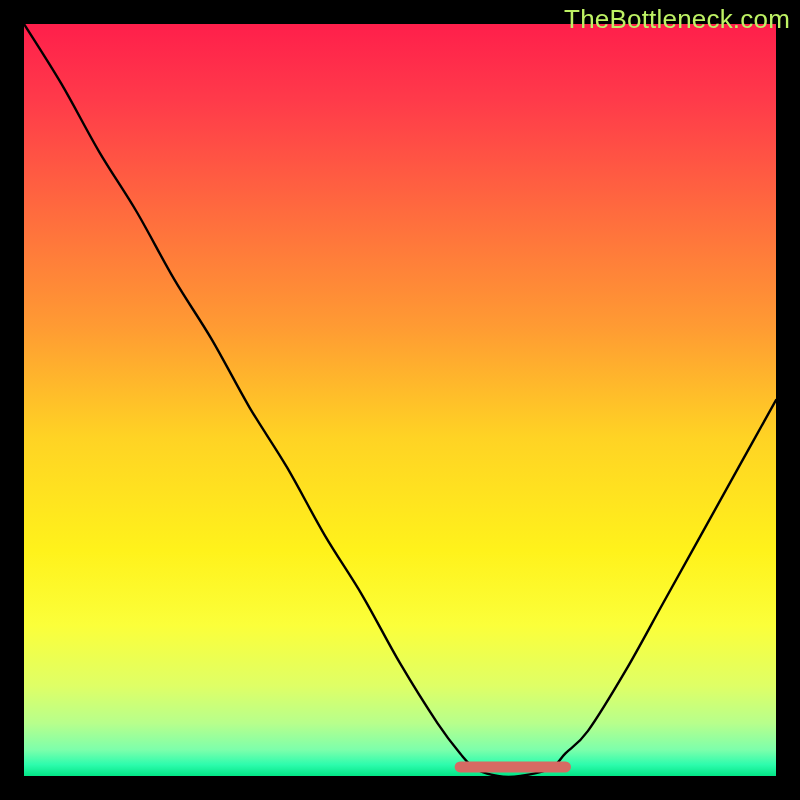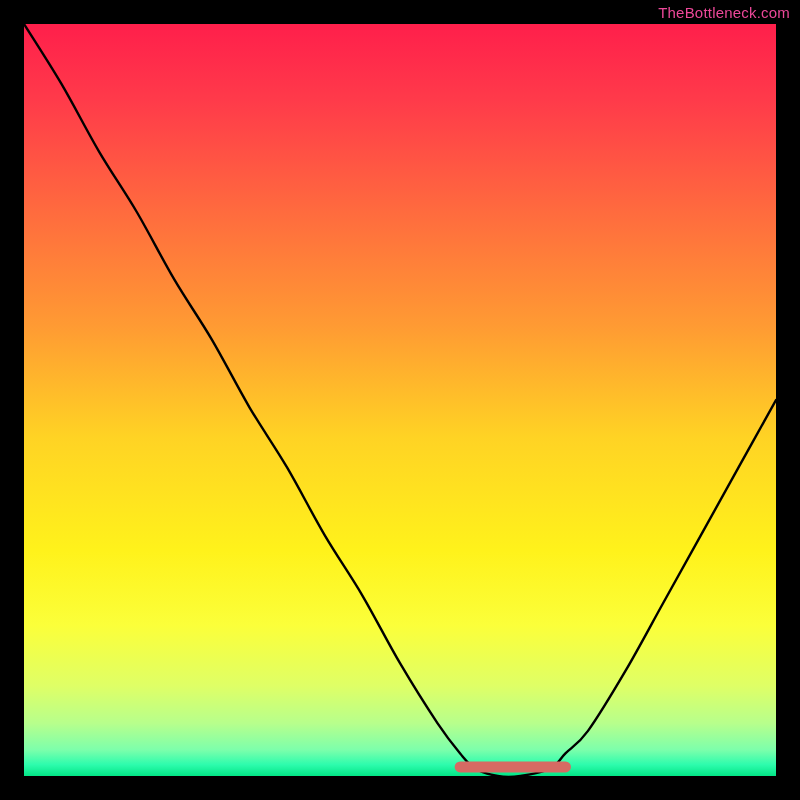--- a/index.html
+++ b/index.html
@@ -14,22 +14,22 @@
   .frame {
     position: relative;
     width: 800px;
     height: 800px;
     background: #000;
   }
   .watermark {
     position: absolute;
     top: 4px;
     right: 10px;
-    color: #ec4899;
-    font-size: 15px;
+    color: #bef264;
+    font-size: 26px;
     font-weight: 500;
     letter-spacing: 0.2px;
     z-index: 10;
   }
   .plot {
     position: absolute;
     left: 24px;
     top: 24px;
     width: 752px;
     height: 752px;

